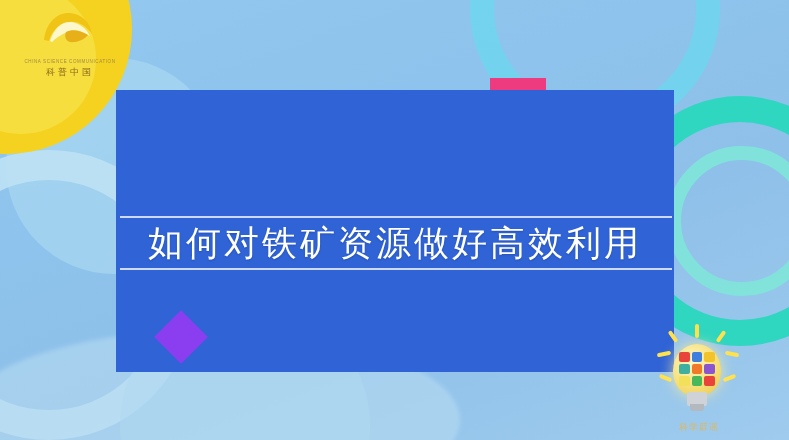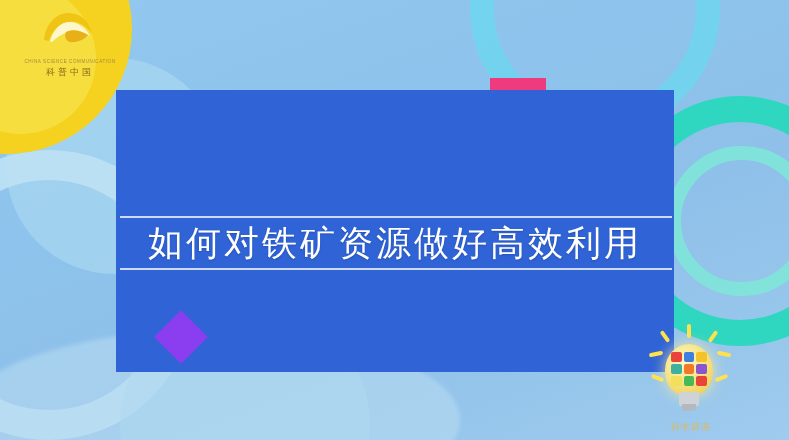--- a/index.html
+++ b/index.html
@@ -221,21 +221,21 @@
     text-align: center;
     color: #a08a42;
     font-size: 4.5px;
     letter-spacing: .6px;
     font-family: "Liberation Sans", sans-serif;
   }
 
   
   .bulb-wrap {
     position: absolute;
-    right: 42px;
+    right: 34px;
     bottom: 6px;
     width: 112px;
     height: 110px;
   }
   .bulb-glass {
     position: absolute;
     left: 30px;
     top: 20px;
     width: 48px;
     height: 52px;

